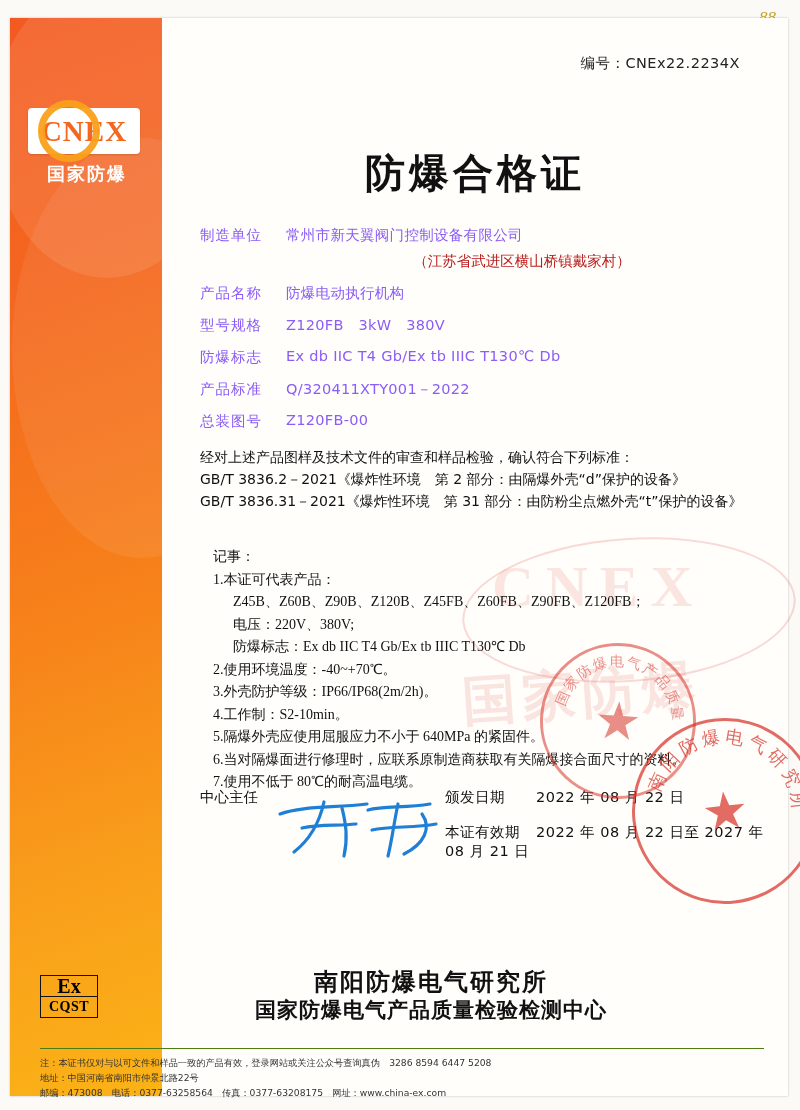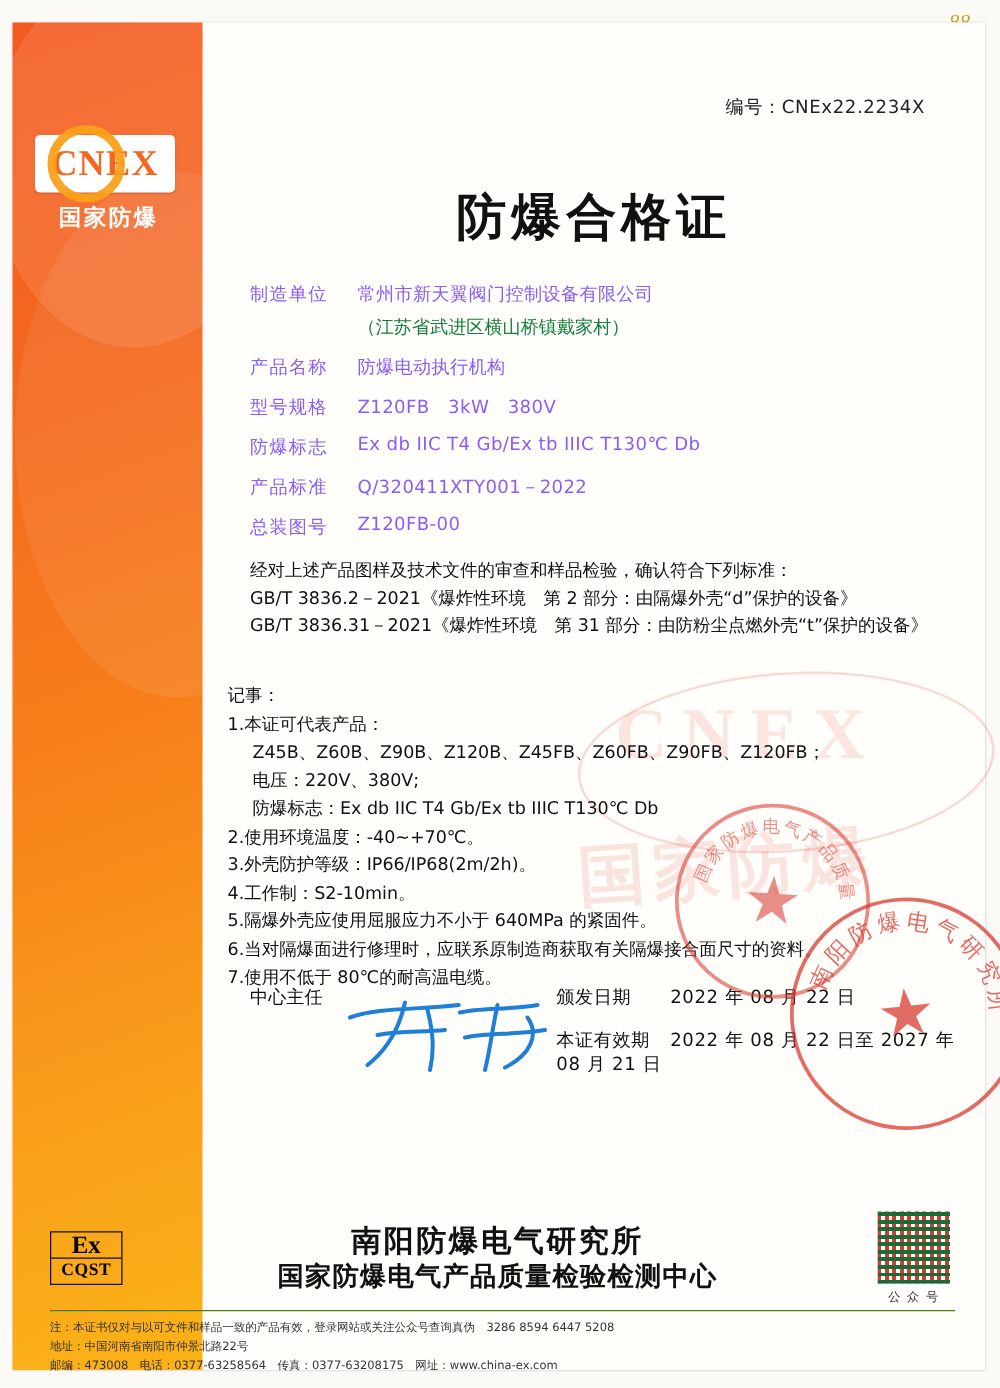--- a/index.html
+++ b/index.html
@@ -75,21 +75,21 @@
   .logo .sub{
     margin-top:8px;
     color:#fff;font-size:18px;font-weight:bold;letter-spacing:2px;
   }
   
   .content{
     position:absolute;left:152px;top:0;right:0;bottom:0;
     padding:0;
   }
   .serial{
-    position:absolute;right:48px;top:58px;
+    position:absolute;right:48px;top:36px;
     font-size:14.5px;color:#222;
     letter-spacing:.5px;
   }
   .title{
     position:absolute;left:0;right:0;top:128px;
     text-align:center;
     font-family:"DejaVu Sans","Liberation Sans",sans-serif;
     font-weight:bold;
     font-size:40px;
     letter-spacing:4px;
@@ -110,31 +110,32 @@
     flex:0 0 86px;
     letter-spacing:1px;
   }
   .field-value{
     flex:1;
     letter-spacing:.3px;
   }
   .field-sub{
     margin-left:86px;
     font-size:14.5px;
-    color:#15803d;
+    color:#b91c1c;
     margin-top:-6px;
     margin-bottom:13px;
+    text-align:center;
   }
   .standards{
     position:absolute;left:38px;top:428px;right:24px;
     font-size:14px;line-height:22px;color:#111;
   }
   .notes{
-    position:absolute;left:20px;top:528px;right:24px;
-    font-size:14px;line-height:22.5px;color:#111;
+    position:absolute;left:51px;top:528px;right:24px;
+    font-size:14px;line-height:22.5px;color:#111;font-family:Liberation Serif, serif;
   }
   .notes ol{margin:0;padding:0;list-style:none;}
   .notes li{white-space:pre-wrap;}
   .indent{padding-left:20px;display:block;}
   .sign-area{
     position:absolute;left:38px;top:770px;right:24px;
     font-size:14.5px;color:#111;
   }
   .sign-left{
     position:absolute;left:0;top:0;
@@ -381,24 +382,20 @@
 
     <div class="footer-org">
       <div class="ex-mark">
         <span class="ex">Ex</span>
         <span class="cqst">CQST</span>
       </div>
       <div class="org-names">
         <div class="l1">南阳防爆电气研究所</div>
         <div class="l2">国家防爆电气产品质量检验检测中心</div>
       </div>
-      <div class="qr">
-        <div class="code"></div>
-        <div class="cap">公 众 号</div>
-      </div>
     </div>
 
     <div class="footnote">
       <div>注：本证书仅对与以可文件和样品一致的产品有效，登录网站或关注公众号查询真伪　3286 8594 6447 5208</div>
       <div>地址：中国河南省南阳市仲景北路22号</div>
       <div>邮编：473008　电话：0377-63258564　传真：0377-63208175　网址：www.china-ex.com</div>
     </div>
 
   </div>
 </div>

